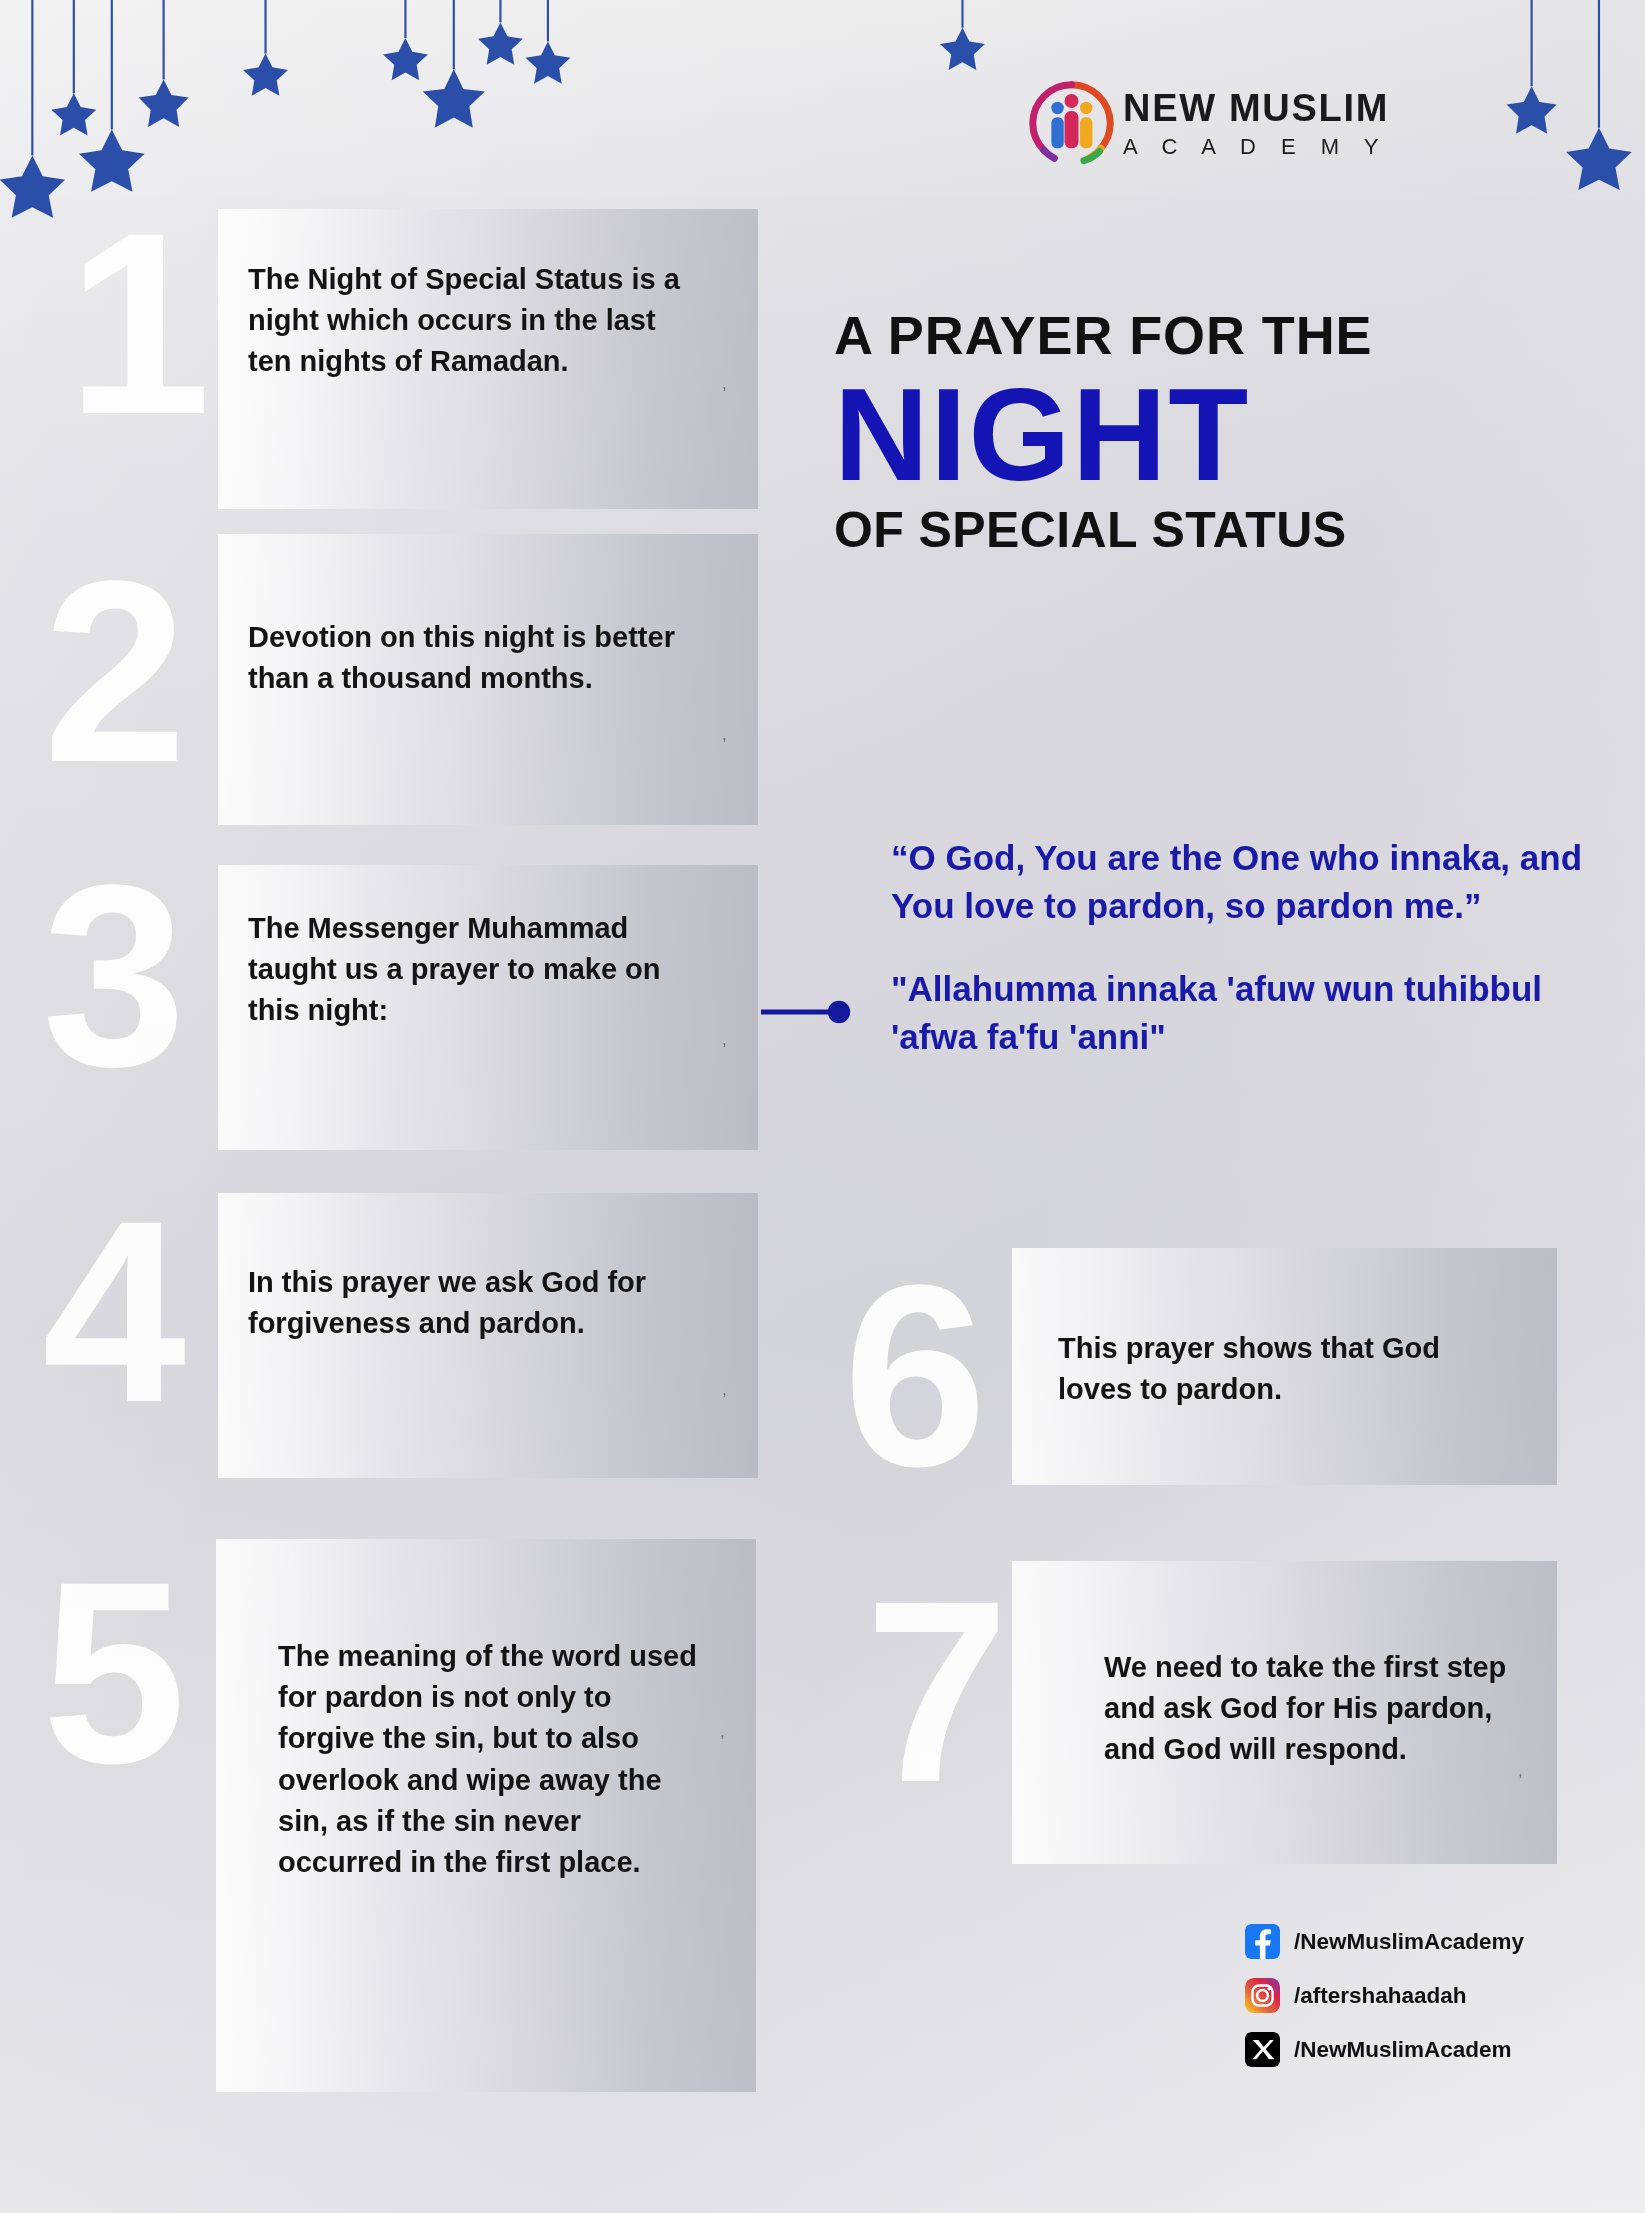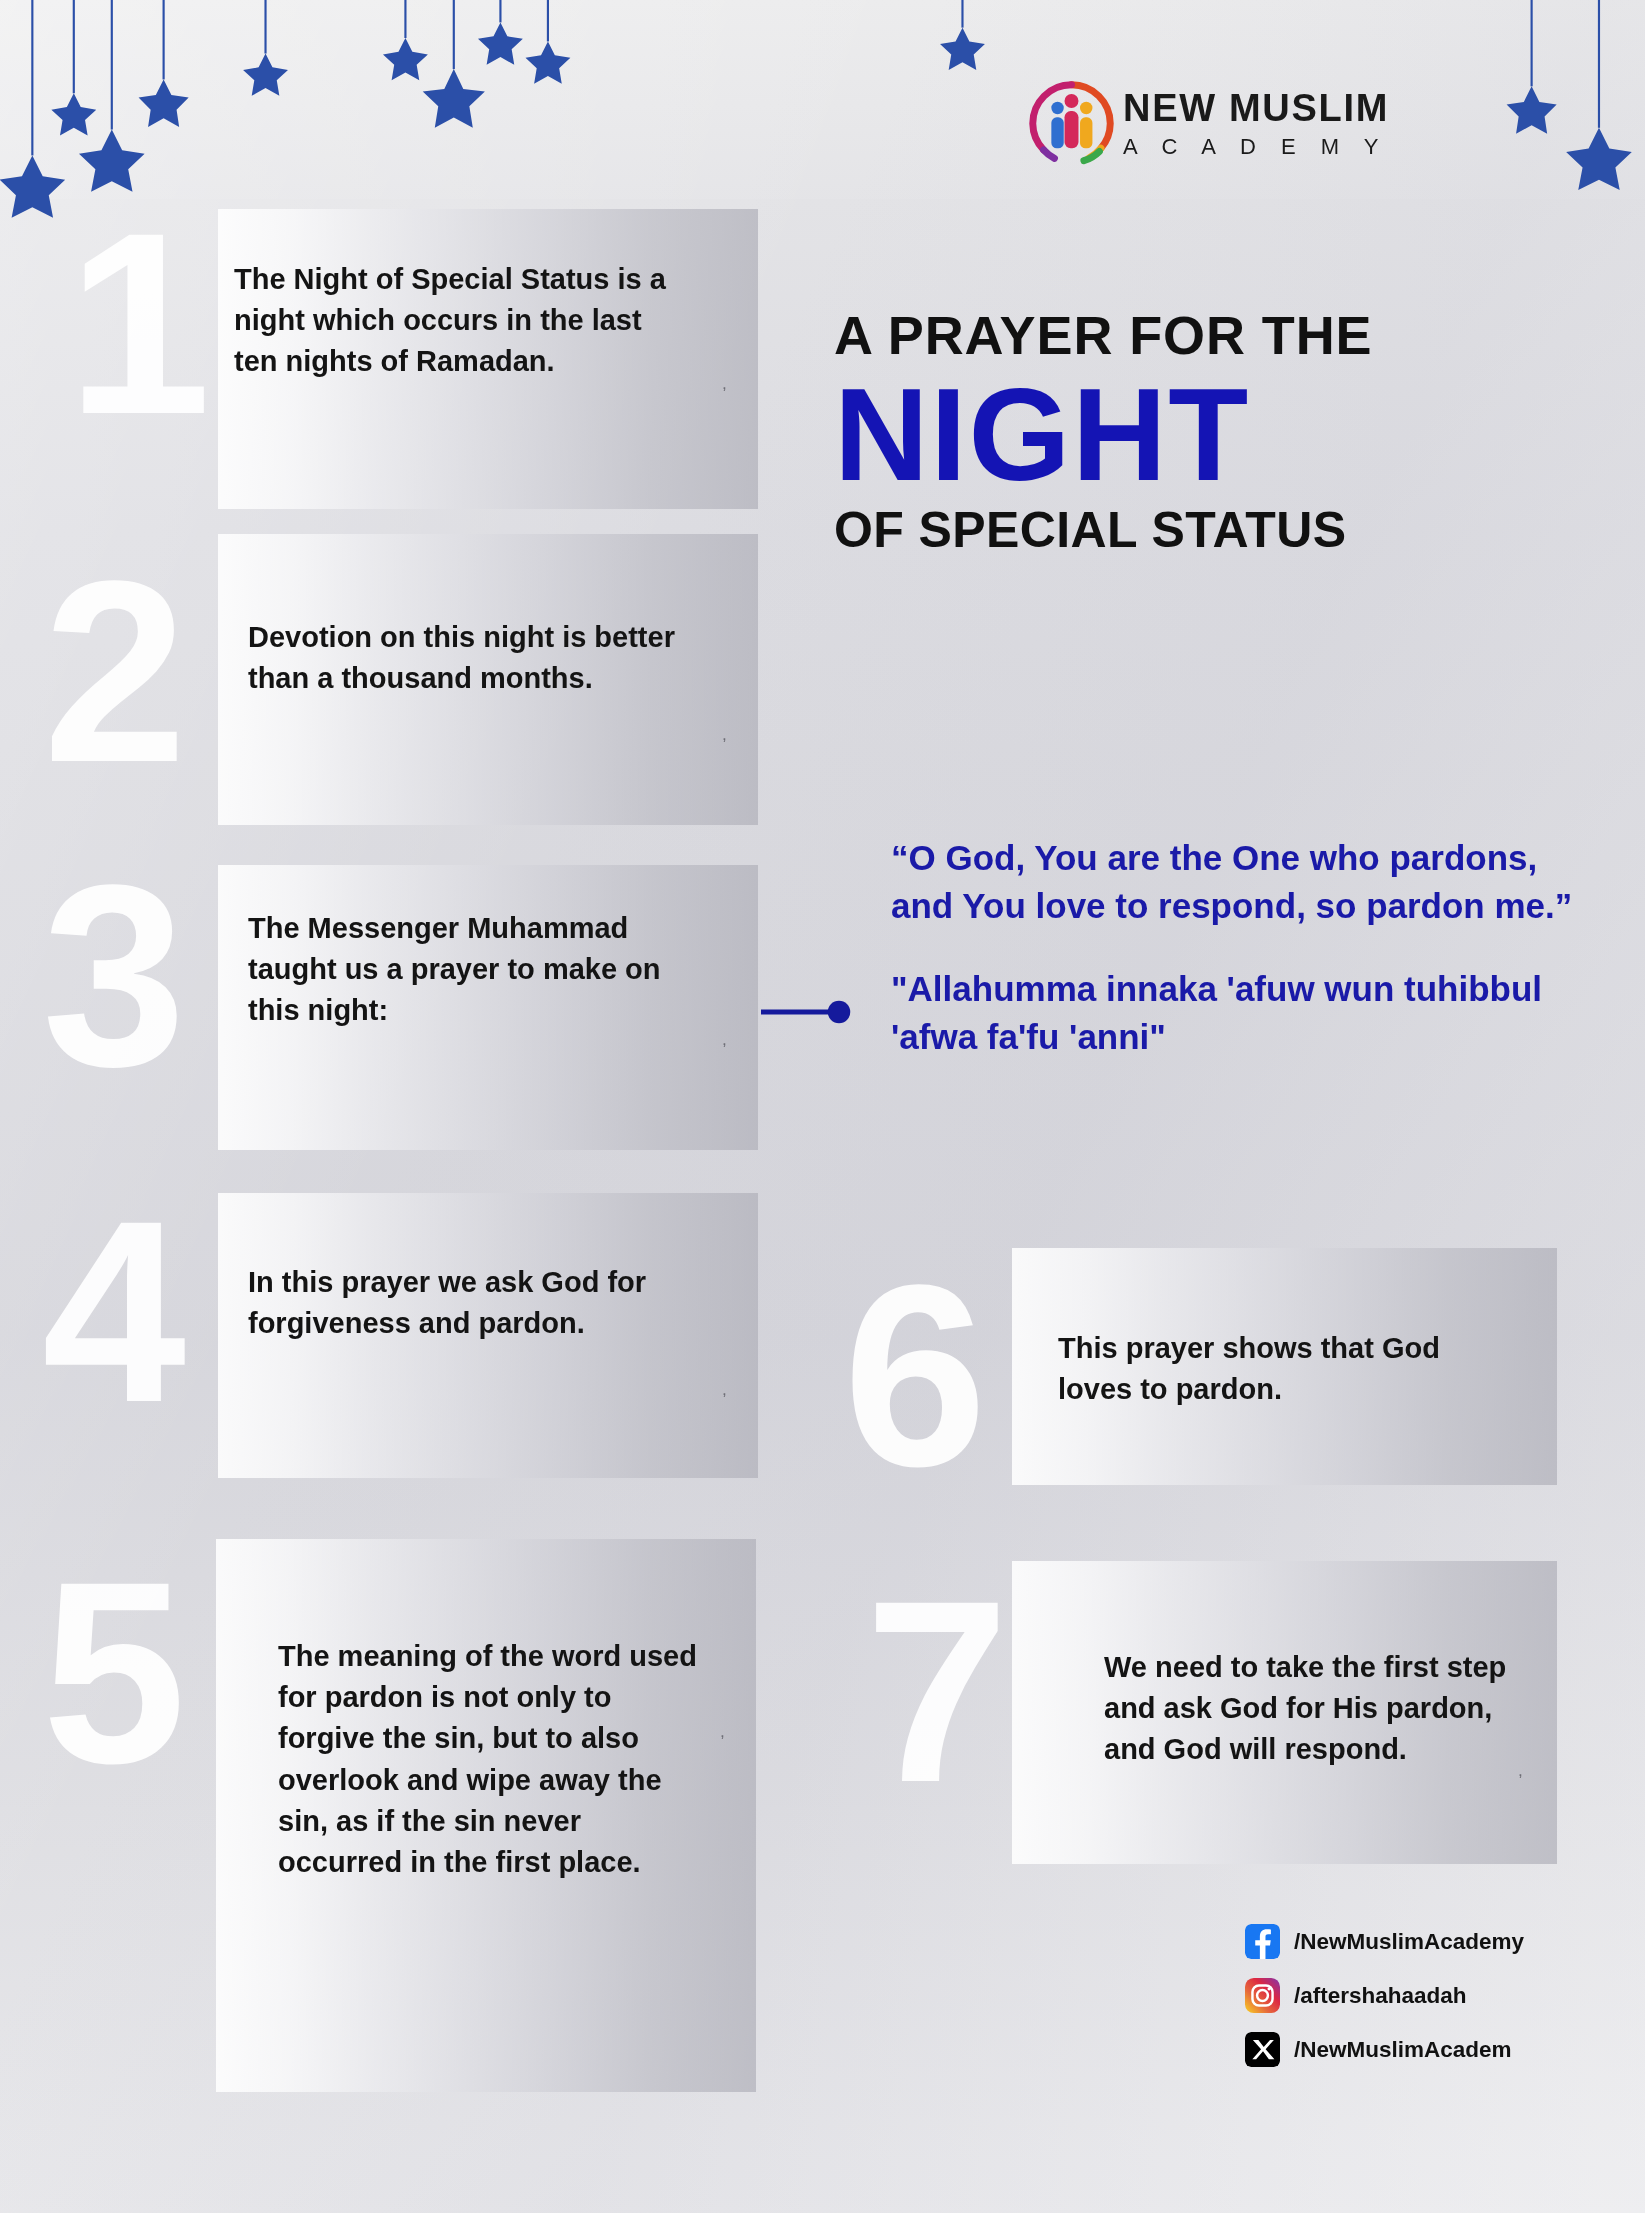--- a/index.html
+++ b/index.html
@@ -264,33 +264,33 @@
     </div>
   </div>
 
   <div class="headline">
     <div class="l1">A PRAYER FOR THE</div>
     <div class="l2">NIGHT</div>
     <div class="l3">OF SPECIAL STATUS</div>
   </div>
 
   <div class="quote-block">
-    <div class="quote-main">“O God, You are the One who pardons, and You love to respond, so pardon me.”</div>
+    <div class="quote-main">“O God, You are the One who innaka, and You love to pardon, so pardon me.”</div>
     <div class="quote-translit">"Allahumma innaka 'afuw wun tuhibbul 'afwa fa'fu 'anni"</div>
   </div>
 
   <svg class="connector" viewBox="0 0 105 30">
     <line x1="0" y1="15" x2="82" y2="15" stroke="#151a9c" stroke-width="6"></line>
     <circle cx="90" cy="15" r="13" fill="#151a9c"></circle>
   </svg>
 
   <div class="step">
     <div class="bignum" style="left:67px; top:223px;">1</div>
     <div class="card" style="left:218px; top:209px; width:540px; height:300px;">
-      <div class="txt" style="left:16px; top:50px; width:450px;">The Night of Special Status is a night which occurs in the last ten nights of Ramadan.</div>
+      <div class="txt" style="left:30px; top:50px; width:450px;">The Night of Special Status is a night which occurs in the last ten nights of Ramadan.</div>
       <div class="tick" style="left:504px; top:164px;">,</div>
     </div>
   </div>
 
   <div class="step">
     <div class="bignum" style="left:43px; top:571px;">2</div>
     <div class="card" style="left:218px; top:534px; width:540px; height:291px;">
       <div class="txt" style="left:30px; top:83px; width:467px;">Devotion on this night is better than a thousand months.</div>
       <div class="tick" style="left:504px; top:190px;">,</div>
     </div>

